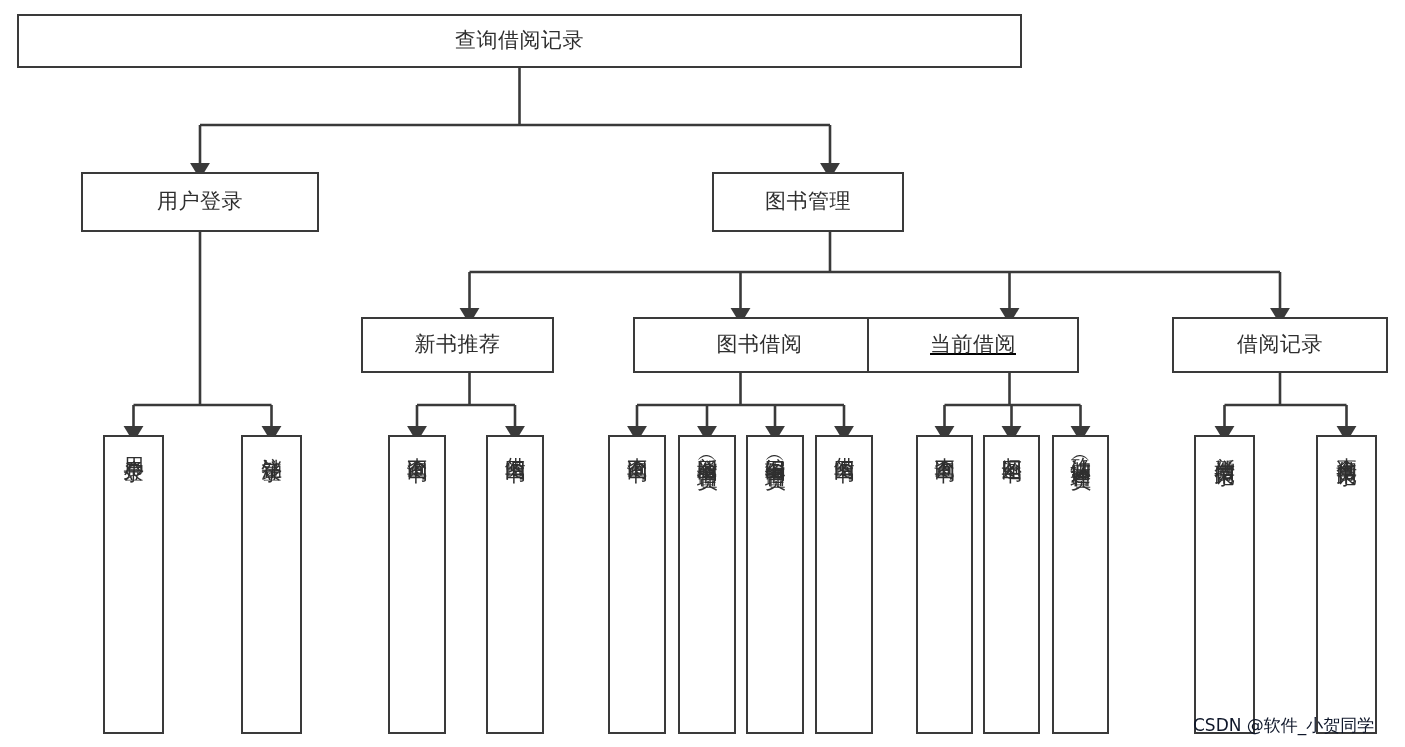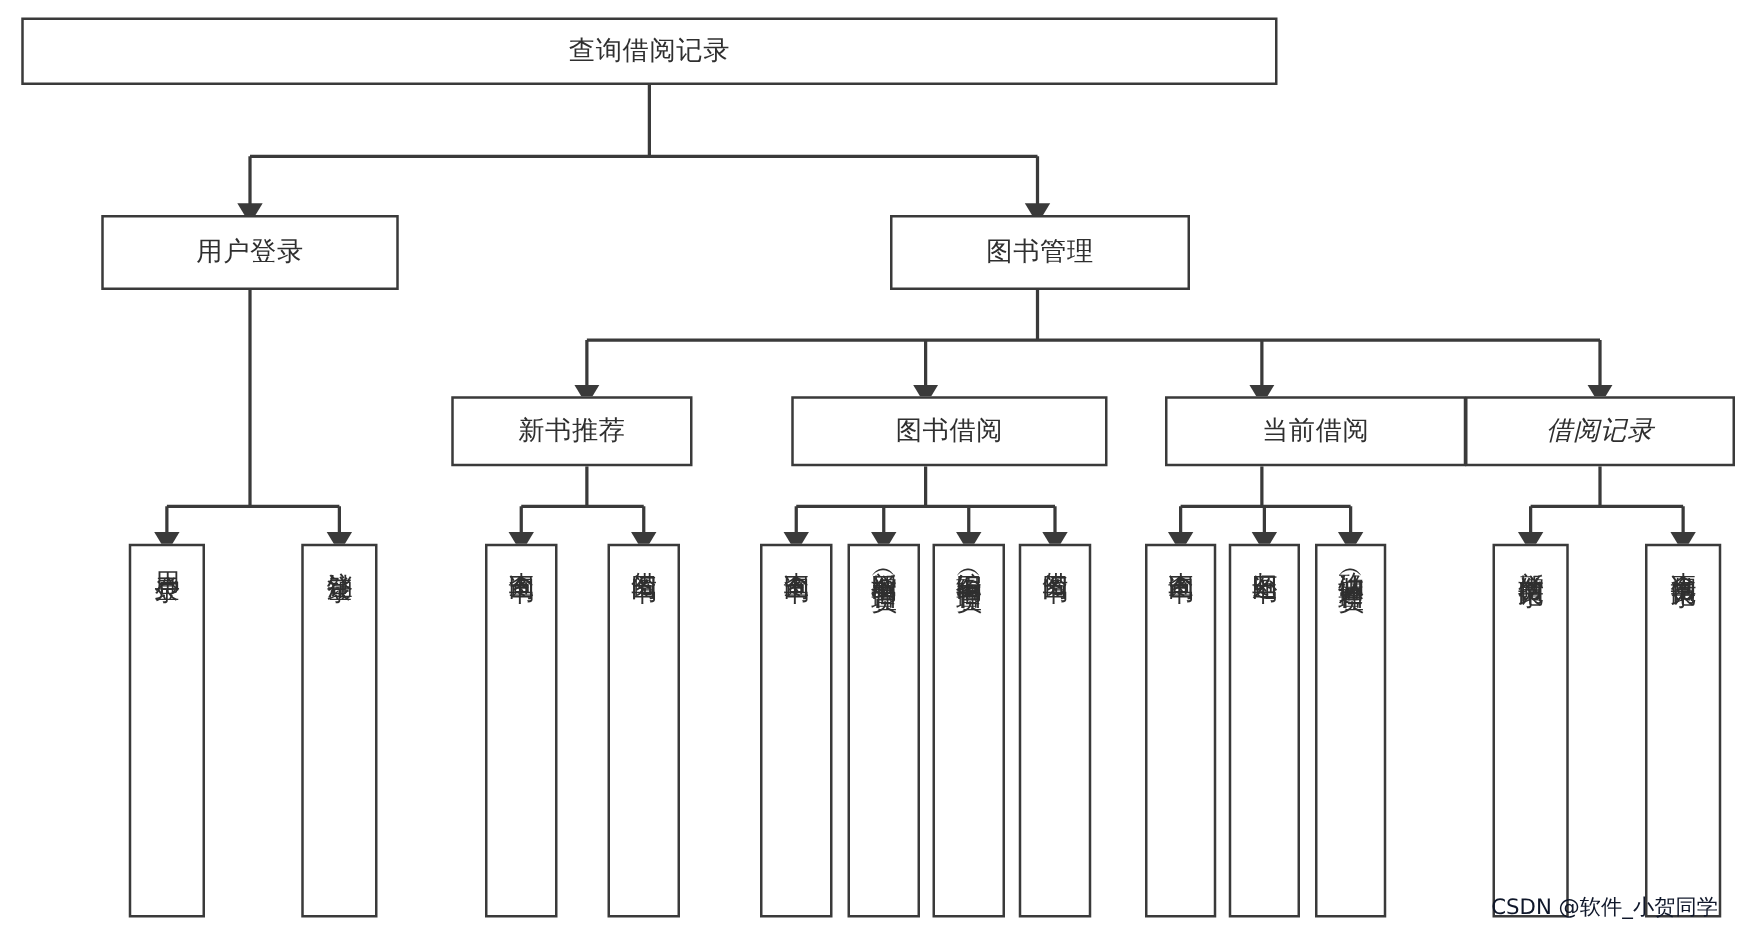--- a/index.html
+++ b/index.html
@@ -114,34 +114,34 @@
       </g>
   </svg>
 
   <div class="node-box node-horizontal" style="left: 17px; top: 14px; width: 1005px; height: 54px;">
     <span class="node-label">查询借阅记录</span>
   </div>
 
   <div class="node-box node-horizontal" style="left: 81px; top: 172px; width: 238px; height: 60px;">
     <span class="node-label">用户登录</span>
   </div>
-  <div class="node-box node-horizontal" style="left: 712px; top: 172px; width: 240px; height: 60px;">
+  <div class="node-box node-horizontal" style="left: 712px; top: 172px; width: 192px; height: 60px;">
     <span class="node-label">图书管理</span>
   </div>
 
   <div class="node-box node-horizontal" style="left: 361px; top: 317px; width: 193px; height: 56px;">
     <span class="node-label">新书推荐</span>
   </div>
   <div class="node-box node-horizontal" style="left: 633px; top: 317px; width: 253px; height: 56px;">
     <span class="node-label">图书借阅</span>
   </div>
-  <div class="node-box node-horizontal" style="left: 932px; top: 317px; width: 241px; height: 56px;">
+  <div class="node-box node-horizontal" style="left: 867px; top: 317px; width: 212px; height: 56px; text-decoration: underline;">
     <span class="node-label">当前借阅</span>
   </div>
-  <div class="node-box node-horizontal" style="left: 1172px; top: 317px; width: 216px; height: 56px; font-style: italic;">
+  <div class="node-box node-horizontal" style="left: 1172px; top: 317px; width: 216px; height: 56px;">
     <span class="node-label">借阅记录</span>
   </div>
 
   <div class="node-box node-vertical" style="left: 103px; top: 435px; width: 61px; height: 299px;">
     <span class="node-label">用户登录</span>
   </div>
   <div class="node-box node-vertical" style="left: 241px; top: 435px; width: 61px; height: 299px;">
     <span class="node-label">注销登录</span>
   </div>
   <div class="node-box node-vertical" style="left: 388px; top: 435px; width: 58px; height: 299px;">

